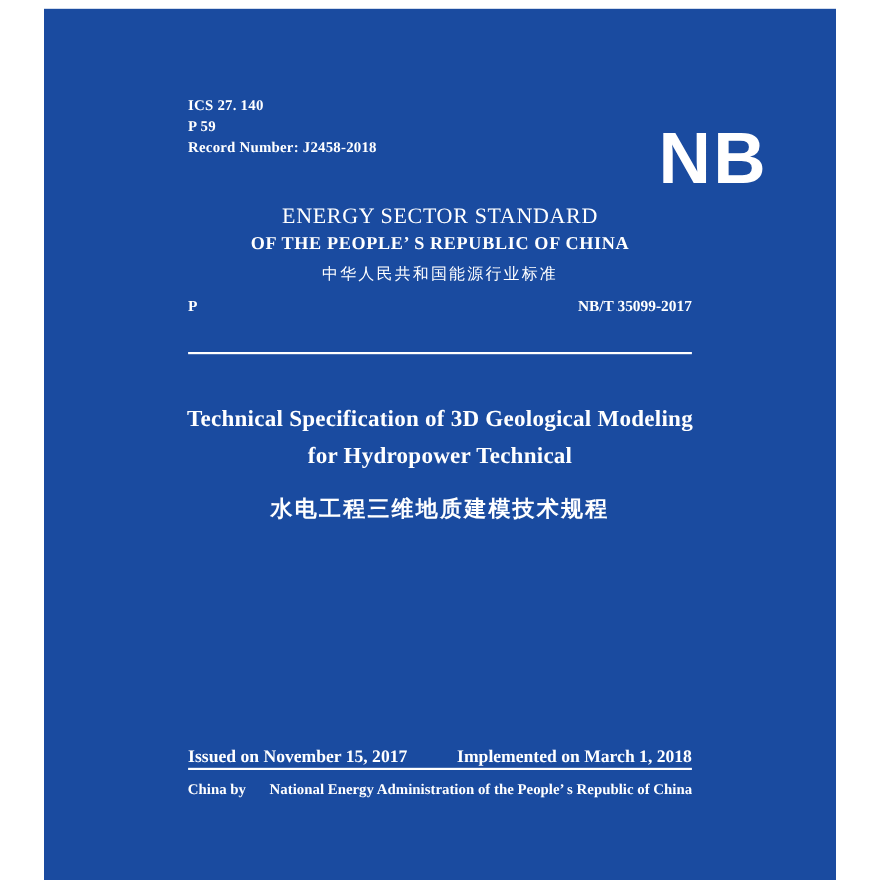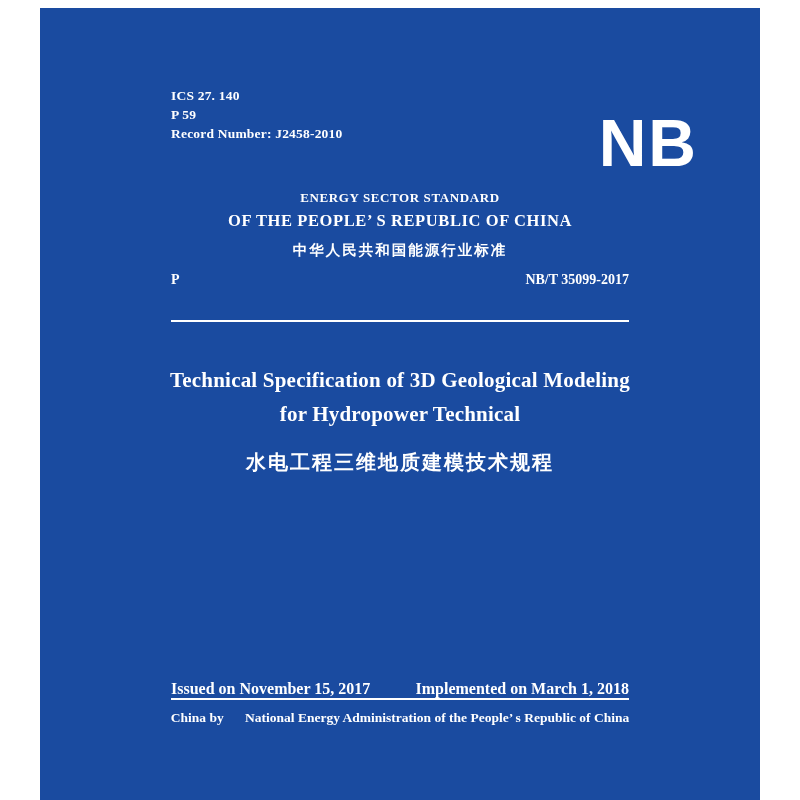--- a/index.html
+++ b/index.html
@@ -49,34 +49,34 @@
   }
 
   .org-block {
     position: absolute;
     left: 0;
     right: 0;
     top: 178px;
     text-align: center;
   }
   .org-en1 {
-    font-weight: bold;
-    font-size: 13px;
+    font-weight: normal;
+    font-size: 20px;
     letter-spacing: 0.6px;
     line-height: 23px;
   }
   .org-en2 {
     font-weight: bold;
     font-size: 16.5px;
     letter-spacing: 0.6px;
     line-height: 23px;
   }
   .org-cn {
     font-family: "DejaVu Sans", sans-serif;
-    font-weight: bold;
+    font-weight: normal;
     font-size: 14.5px;
     letter-spacing: 2px;
     line-height: 26px;
     margin-top: 5px;
   }
 
   .code-row {
     position: absolute;
     left: 131px;
     right: 131px;
@@ -144,21 +144,21 @@
 </style>
 </head>
 <body>
 
 <div class="page">
   <div class="cover">
 
     <div class="top-ids">
       <div>ICS 27. 140</div>
       <div>P 59</div>
-      <div>Record Number: J2458-2010</div>
+      <div>Record Number: J2458-2018</div>
     </div>
 
     <div class="nb-logo">NB</div>
 
     <div class="org-block">
       <div class="org-en1">ENERGY SECTOR STANDARD</div>
       <div class="org-en2">OF THE PEOPLE’ S REPUBLIC OF CHINA</div>
       <div class="org-cn">中华人民共和国能源行业标准</div>
     </div>
 

